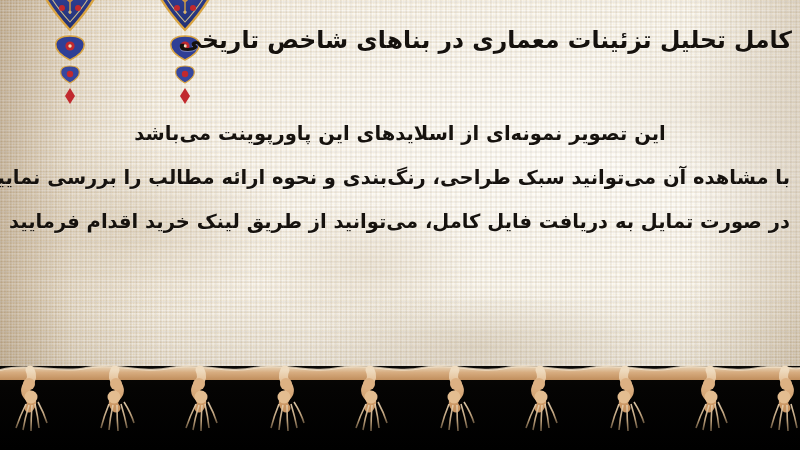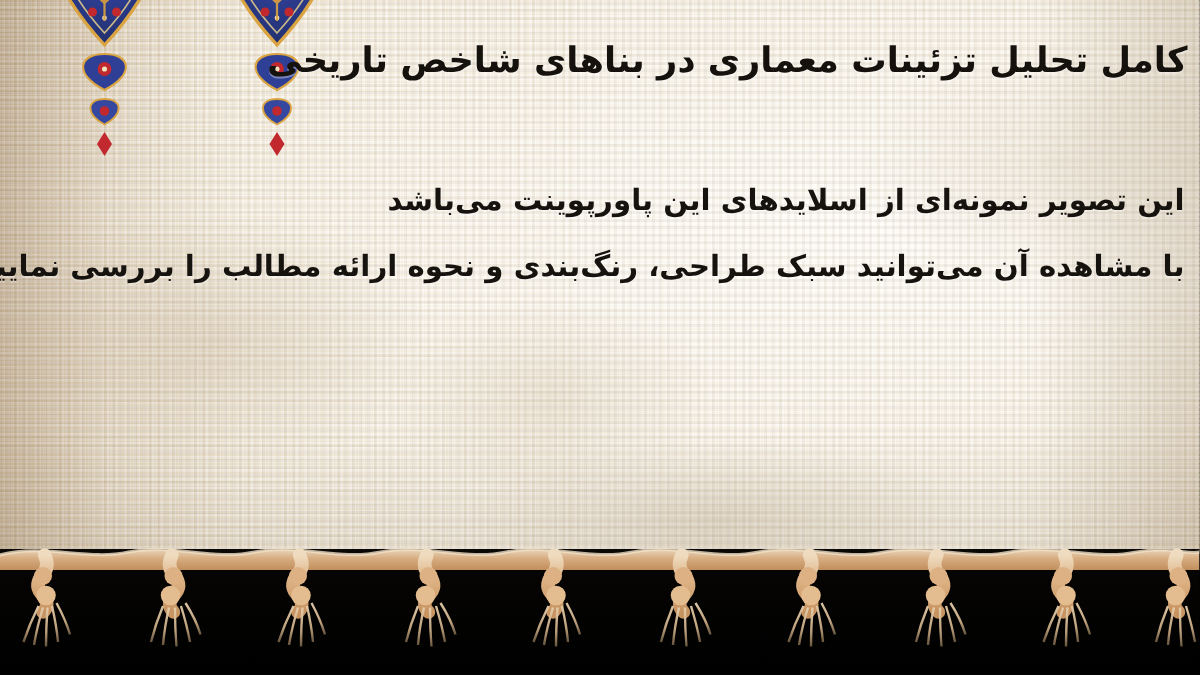--- a/index.html
+++ b/index.html
@@ -117,21 +117,21 @@
     text-align: center;
   }
   .body-line {
     font-size: 19.5px;
     font-weight: 700;
     line-height: 44px;
     white-space: nowrap;
     color: #16120e;
     text-shadow: 0 1px 0 rgba(255,255,255,0.30);
   }
-  .body-line.b1 { font-size: 19.5px; text-align: right; }
+  .body-line.b1 { font-size: 19.5px; }
 
   
   .medallion {
     position: absolute;
     top: -34px;
     width: 104px;
     height: 150px;
   }
   .med-a { left: 18px; }
   .med-b { left: 133px; }
@@ -265,20 +265,21 @@
 
   <div class="textwrap">
 
     <div class="title-block">
       <div class="title-line l1">کامل تحلیل تزئینات معماری در بناهای شاخص تاریخی</div>
     </div>
 
     <div class="body-block">
       <div class="body-line b1">این تصویر نمونه‌ای از اسلایدهای این پاورپوینت می‌باشد</div>
       <div class="body-line">با مشاهده آن می‌توانید سبک طراحی، رنگ‌بندی و نحوه ارائه مطالب را بررسی نمایید</div>
+      <div class="body-line">در صورت تمایل به دریافت فایل کامل، می‌توانید از طریق لینک خرید اقدام فرمایید</div>
     </div>
 
   </div>
 
   <div class="fringe-band">
     <div class="black-field"></div>
     <svg width="800" height="110" viewBox="0 0 800 110" style="position:absolute;left:0;bottom:0;">
       <defs>
         <linearGradient id="cord" x1="0" y1="0" x2="0" y2="1">
           <stop offset="0%" stop-color="#efdcc0"></stop>

